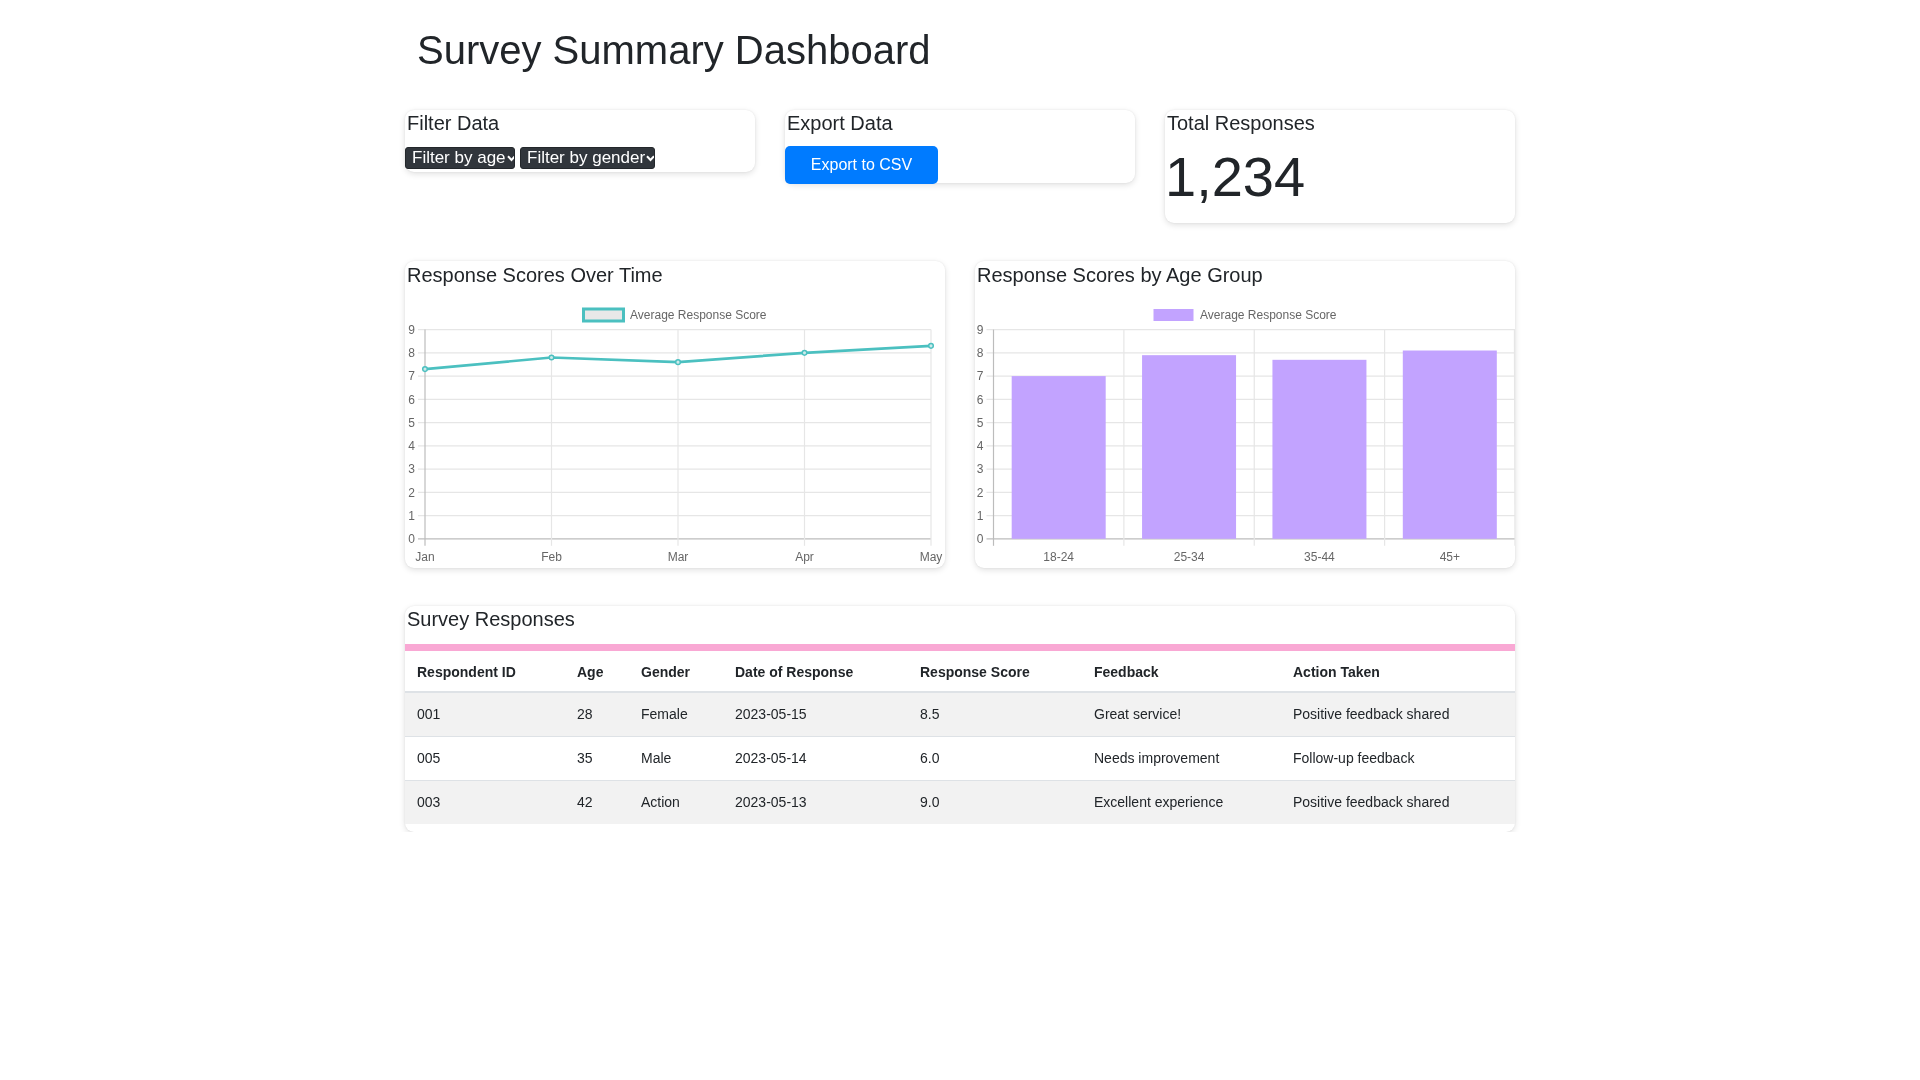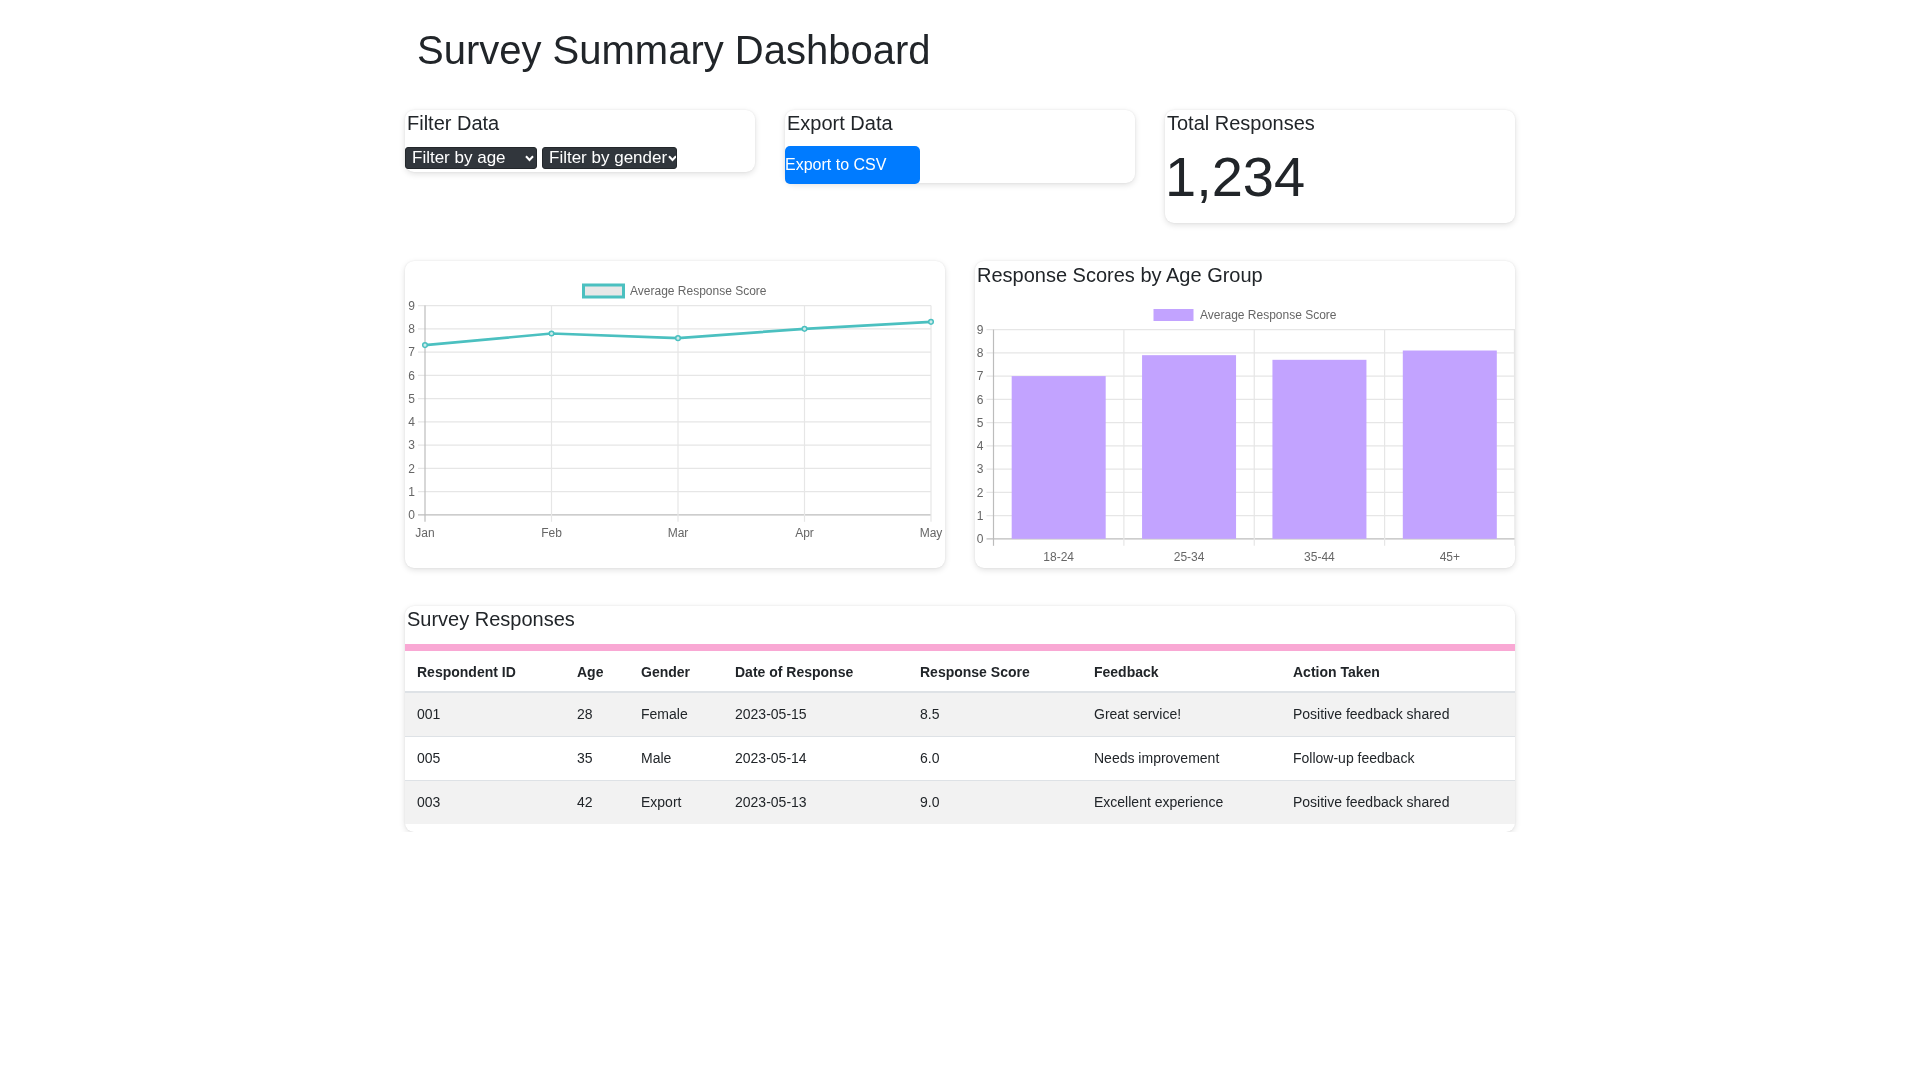--- a/index.html
+++ b/index.html
@@ -11,23 +11,23 @@
 .row { display: flex; gap: 30px; align-items: flex-start; }
 .card { background: #fff; border-radius: 9px; box-shadow: 0 2px 6px rgba(0,0,0,0.12), 0 0 2px rgba(0,0,0,0.08); padding: 2px; }
 h3.ct { font-size: 20px; font-weight: 400; line-height: 23px; margin: 0; color: #212529; }
 .cards .card { flex: 1; }
 #card1 { height: 62px; }
 #card2 { height: 73px; }
 #card3 { height: 113px; }
 .selects { margin-top: 12px; margin-left: -2px; display: flex; gap: 5px; }
 .sel { display: inline-flex; align-items: center; justify-content: space-between; white-space: nowrap; overflow: hidden; height: 22px; background: #31363c; border: 1px solid #23272b; border-radius: 3px; color: #fff; font-size: 17px; padding: 0 2px 0 6px; }
 .sel svg { margin-left: 1px; flex: none; }
-#sel1 { width: 132px; }
+#sel1 { width: 110px; }
 #sel2 { width: 135px; }
-.btn { display: block; margin-top: 11px; margin-left: -2px; width: 135px; height: 38px; background: #007bff; color: #fff; font-size: 16px; border: none; border-radius: 5px; line-height: 38px; text-align: left; }
+.btn { display: block; margin-top: 11px; margin-left: -2px; width: 153px; height: 38px; background: #007bff; color: #fff; font-size: 16px; border: none; border-radius: 5px; line-height: 38px; text-align: center; }
 .bignum { font-size: 56px; line-height: 62px; margin-top: 11px; margin-left: -2px; color: #212529; }
 .charts { margin-top: 38px; }
 .chart-card { flex: 1; height: 307px; padding: 2px 0 0; }
 .chart-card h3 { padding-left: 2px; padding-top: 1px; }
 .chart-card svg { display: block; margin-top: 0; }
 .table-card { margin-top: 38px; padding: 2px 0 8px; }
 .table-card h3 { padding-left: 2px; }
 table { border-collapse: collapse; width: 100%; margin-top: 13px; font-size: 14px; }
 th, td { text-align: left; padding: 12px; line-height: 19px; }
 th { font-weight: 700; border-top: 7px solid #f9a8d4; border-bottom: 2px solid #dee2e6; padding-top: 12px; padding-bottom: 9px; }
@@ -61,20 +61,21 @@
       <h3 class="ct">Export Data</h3>
       <div class="btn">Export to CSV</div>
     </div>
     <div class="card" id="card3">
       <h3 class="ct">Total Responses</h3>
       <div class="bignum">1,234</div>
     </div>
   </div>
   <div class="row charts">
     <div class="card chart-card">
+      <h3 class="ct">Response Scores Over Time</h3>
 <svg width="540" height="282" viewBox="0 0 540 282" font-family="Liberation Sans, sans-serif">
 <line x1="13" y1="251.8" x2="526" y2="251.8" stroke="#bcbcbc" stroke-width="1.2"></line>
 <text x="10" y="256.1" text-anchor="end" font-size="12" fill="#666666">0</text>
 <line x1="13" y1="228.56" x2="526" y2="228.56" stroke="#e6e6e6" stroke-width="1.2"></line>
 <text x="10" y="232.86" text-anchor="end" font-size="12" fill="#666666">1</text>
 <line x1="13" y1="205.31" x2="526" y2="205.31" stroke="#e6e6e6" stroke-width="1.2"></line>
 <text x="10" y="209.61" text-anchor="end" font-size="12" fill="#666666">2</text>
 <line x1="13" y1="182.07" x2="526" y2="182.07" stroke="#e6e6e6" stroke-width="1.2"></line>
 <text x="10" y="186.37" text-anchor="end" font-size="12" fill="#666666">3</text>
 <line x1="13" y1="158.82" x2="526" y2="158.82" stroke="#e6e6e6" stroke-width="1.2"></line>
@@ -188,21 +189,21 @@
             <td>35</td>
             <td>Male</td>
             <td>2023-05-14</td>
             <td>6.0</td>
             <td>Needs improvement</td>
             <td>Follow-up feedback</td>
           </tr>
         <tr>
             <td>003</td>
             <td>42</td>
-            <td>Export</td>
+            <td>Action</td>
             <td>2023-05-13</td>
             <td>9.0</td>
             <td>Excellent experience</td>
             <td>Positive feedback shared</td>
           </tr>
       </tbody>
     </table>
   </div>
 </div>
 

